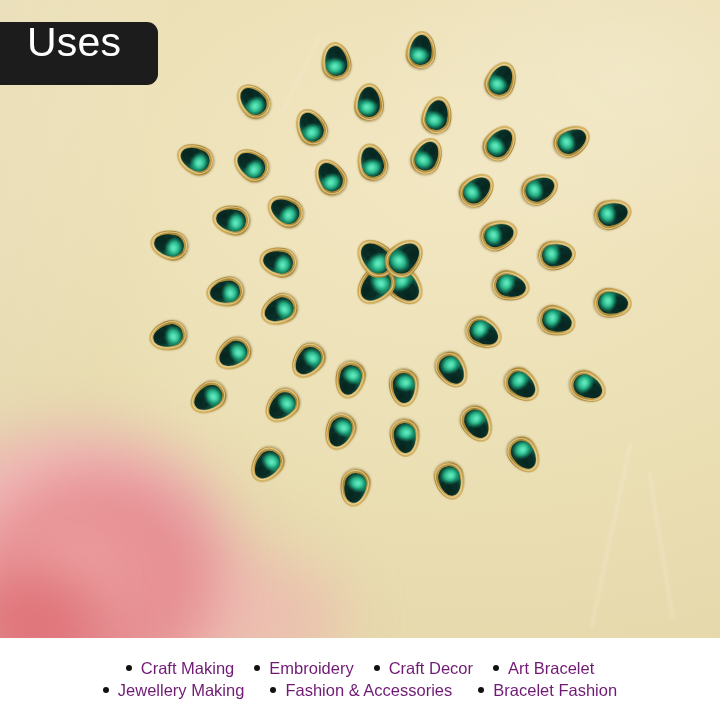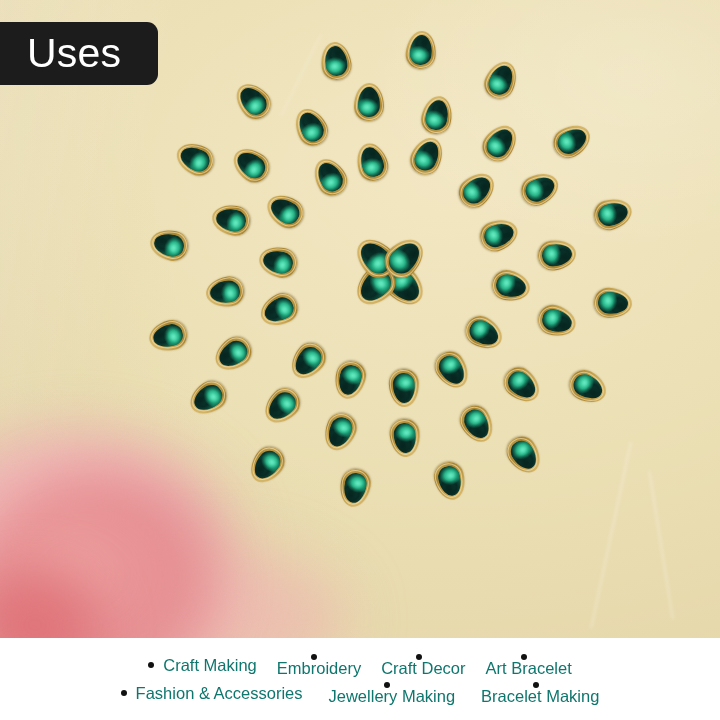--- a/index.html
+++ b/index.html
@@ -138,21 +138,21 @@
 
   
   #uses-badge {
     position: absolute;
     left: 0; top: 22px;
     width: 158px;
     height: 63px;
     background: #1c1c1c;
     border-radius: 0 11px 11px 0;
     display: flex;
-    align-items: center;
+    align-items: flex-start;
     box-sizing: border-box;
     padding-left: 27px;
   }
   #uses-badge .label {
     color: #ffffff;
     font-size: 41px;
     line-height: 1;
     letter-spacing: 0.2px;
   }
 
@@ -171,33 +171,33 @@
   }
   .uses-row {
     display: flex;
     align-items: center;
     justify-content: center;
     white-space: nowrap;
   }
   .uses-item {
     display: inline-flex;
     align-items: center;
-    color: #0f766e;
+    color: #701a75;
     font-size: 16.5px;
     line-height: 1;
   }
   .uses-item .dot {
     display: inline-block;
     width: 6px;
     height: 6px;
     border-radius: 50%;
     background: #111111;
     margin-right: 9px;
   }
-  .uses-row .uses-item + .uses-item { margin-left: 20px; flex-direction: column; }
+  .uses-row .uses-item + .uses-item { margin-left: 20px; }
   .uses-row.row2 .uses-item + .uses-item { margin-left: 26px; }
 </style>
 </head>
 <body>
 
 <div id="page">
 
   <div id="photo">
     <div class="tex"></div>
     <div class="crease c1"></div>
@@ -432,26 +432,26 @@
           <span>Craft Decor</span>
         </span>
         <span class="uses-item">
           <span class="dot"></span>
           <span>Art Bracelet</span>
         </span>
       </div>
     <div class="uses-row row2">
         <span class="uses-item">
           <span class="dot"></span>
+          <span>Jewellery Making</span>
+        </span>
+        <span class="uses-item">
+          <span class="dot"></span>
           <span>Fashion &amp; Accessories</span>
         </span>
         <span class="uses-item">
           <span class="dot"></span>
-          <span>Jewellery Making</span>
-        </span>
-        <span class="uses-item">
-          <span class="dot"></span>
-          <span>Bracelet Making</span>
+          <span>Bracelet Fashion</span>
         </span>
       </div>
   </div>
 
 </div>
 
 </body></html>

